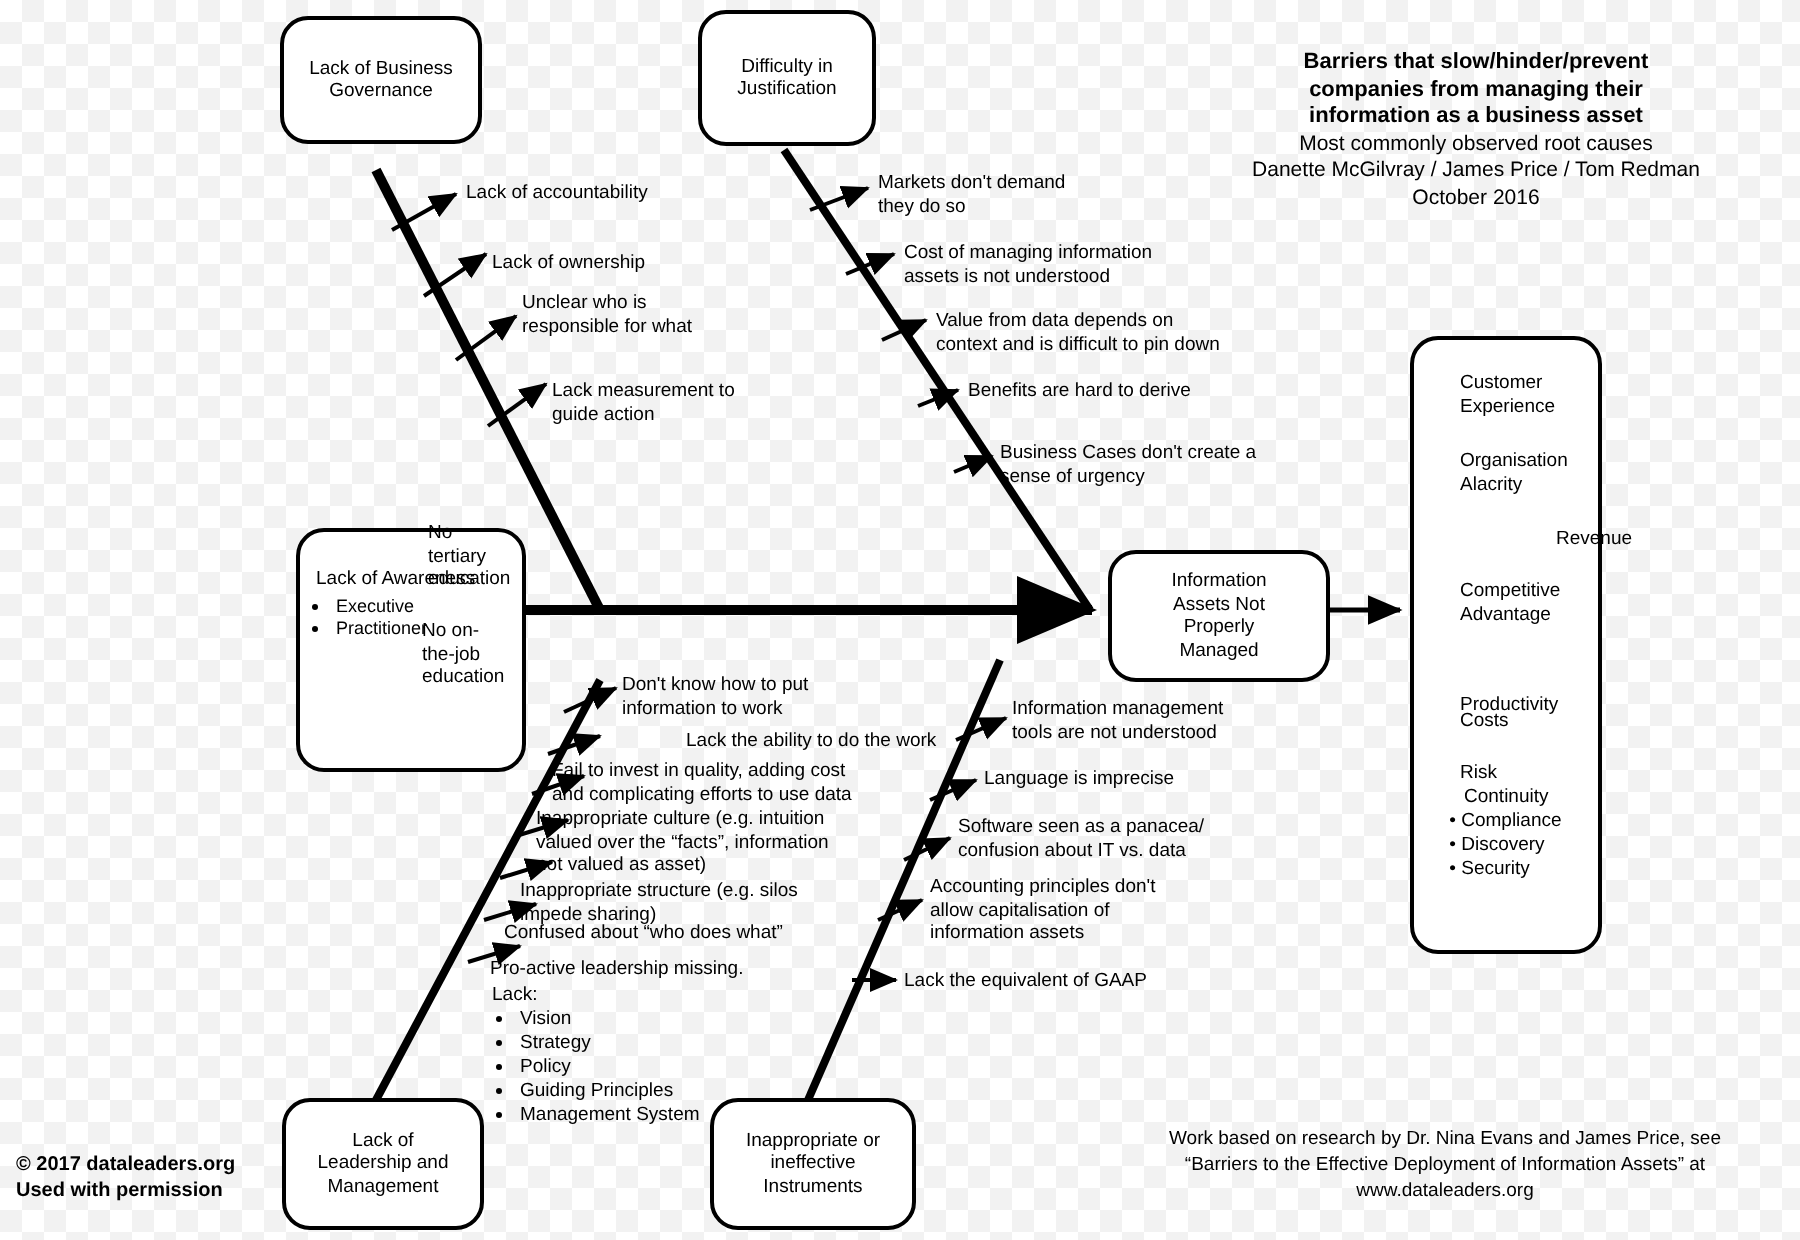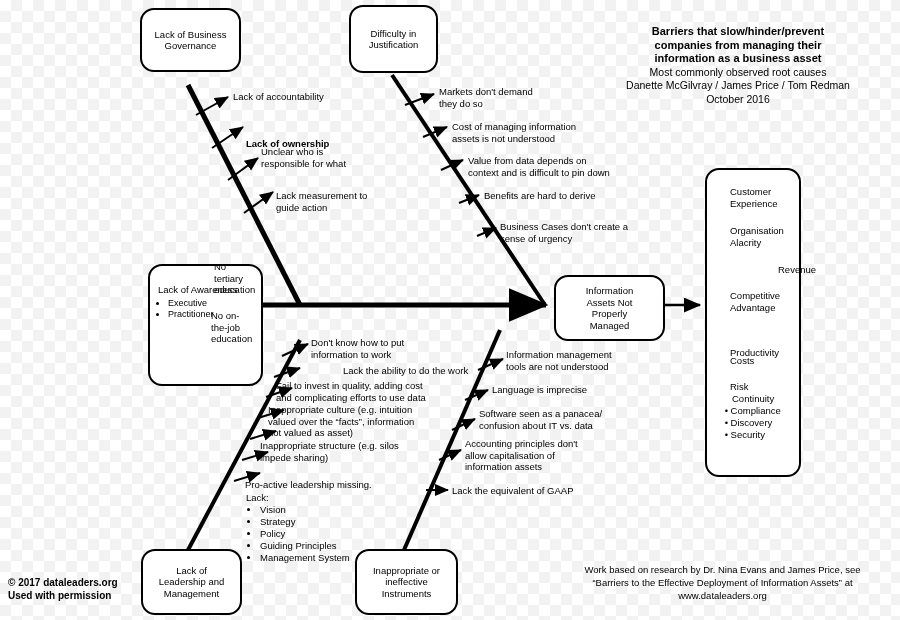--- a/index.html
+++ b/index.html
@@ -162,21 +162,21 @@
   </div>
 
   <div class="lbl" style="left:214px;top:261px;width:60px;">No
 tertiary
 education</div>
   <div class="lbl" style="left:211px;top:310px;width:60px;">No on-
 the-job
 education</div>
 
   <div class="lbl" style="left:233px;top:91px;width:150px;">Lack of accountability</div>
-  <div class="lbl" style="left:246px;top:138px;width:150px;font-weight:bold;">Lack of ownership</div>
+  <div class="lbl" style="left:246px;top:126px;width:150px;">Lack of ownership</div>
   <div class="lbl" style="left:276px;top:190px;width:150px;">Lack measurement to
 guide action</div>
   <div class="lbl" style="left:261px;top:146px;width:150px;">Unclear who is
 responsible for what</div>
 
   <div class="lbl" style="left:439px;top:86px;width:170px;">Markets don't demand
 they do so</div>
   <div class="lbl" style="left:452px;top:121px;width:180px;">Cost of managing information
 assets is not understood</div>
   <div class="lbl" style="left:468px;top:155px;width:200px;">Value from data depends on
@@ -188,20 +188,21 @@
   <div class="lbl" style="left:311px;top:337px;width:190px;">Don't know how to put
 information to work</div>
   <div class="lbl" style="left:303px;top:365px;width:200px;padding-left:40px;">Lack the ability to do the work</div>
   <div class="lbl" style="left:276px;top:380px;width:230px;">Fail to invest in quality, adding cost
 and complicating efforts to use data</div>
   <div class="lbl" style="left:268px;top:404px;width:230px;">Inappropriate culture (e.g. intuition
 valued over the “facts”, information
 not valued as asset)</div>
   <div class="lbl" style="left:260px;top:440px;width:230px;">Inappropriate structure (e.g. silos
 impede sharing)</div>
+  <div class="lbl" style="left:252px;top:461px;width:230px;">Confused about “who does what”</div>
   <div class="lbl" style="left:245px;top:479px;width:230px;">Pro-active leadership missing.</div>
 
   <div class="sublist" style="left:246px;top:492px;width:150px;">
     <div class="hd">Lack:</div>
     <ul>
       <li>Vision</li>
       <li>Strategy</li>
       <li>Policy</li>
       <li>Guiding Principles</li>
       <li>Management System</li>

